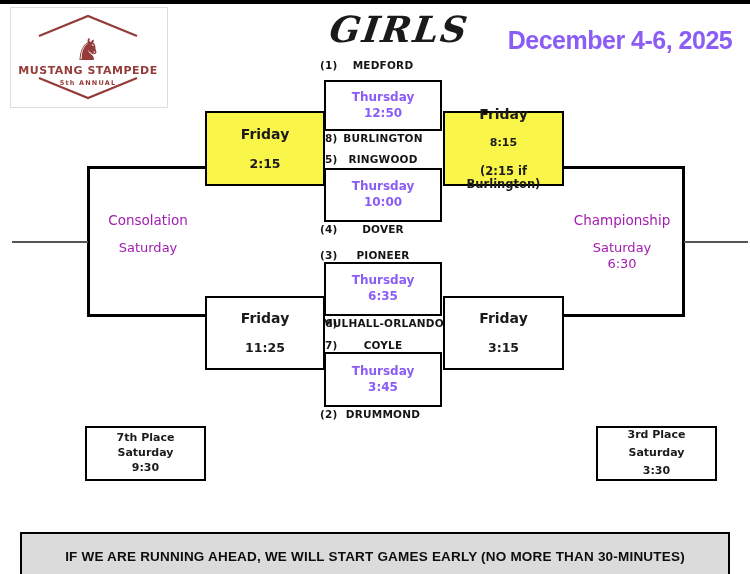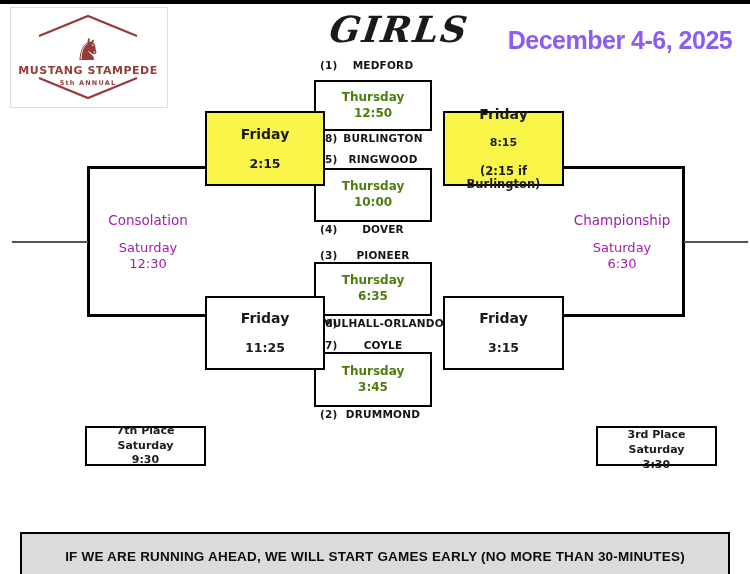--- a/index.html
+++ b/index.html
@@ -14,23 +14,23 @@
 
   
   .girls-title {left:330px; top:8px; width:120px; text-align:center;
                 font-family:"DejaVu Serif", serif; font-style:italic; font-weight:bold;
                 font-size:36px; letter-spacing:2px; transform:skewX(-8deg);}
   .event-date {left:495px; top:26px; width:250px; text-align:center;
                font-family:"Liberation Sans", sans-serif; font-weight:bold;
                font-size:25px; letter-spacing:-0.5px; color:#8b5cf6;}
 
   
-  .game-box {left:314px; width:118px; background:#fff; border:2.5px solid #000; box-sizing:border-box;
+  .game-box {left:324px; width:118px; background:#fff; border:2.5px solid #000; box-sizing:border-box;
              display:flex; flex-direction:column; align-items:center; justify-content:center;
-             font-size:12px; font-weight:bold; color:#4d7c0f; line-height:1.3; text-align:center;}
+             font-size:12px; font-weight:bold; color:#8b5cf6; line-height:1.3; text-align:center;}
   .g1 {top:80px; height:51px;}
   .g2 {top:168px; height:54px;}
   .g3 {top:262px; height:54px;}
   .g4 {top:352px; height:55px;}
 
   
   .team-row {left:316px; width:134px; height:13px; font-size:10.5px; font-weight:bold;
              color:#151515; letter-spacing:0.2px; white-space:nowrap;}
   .team-row .seed {position:absolute; left:4px; top:0;}
   .team-row .name {display:block; text-align:center;}
@@ -66,21 +66,21 @@
 
   
   .final-label {text-align:center; font-weight:normal; color:#a21caf;}
   .final-label .fl-title {font-size:13.5px; display:block; margin-bottom:12px;}
   .final-label .fl-day   {font-size:13px;   display:block; line-height:1.2;}
   .final-label .fl-time  {font-size:13px;   display:block; line-height:1.2;}
   .fl-cons  {left:92px;  top:212px; width:112px;}
   .fl-champ {left:566px; top:212px; width:112px;}
 
   
-  .place-box {width:121px; height:40px; border:2.5px solid #000; box-sizing:border-box; background:#fff;
+  .place-box {width:121px; height:55px; border:2.5px solid #000; box-sizing:border-box; background:#fff;
               display:flex; flex-direction:column; align-items:center; justify-content:center;
               font-size:11px; font-weight:bold; line-height:1.35; text-align:center; color:#1b1b1b;}
   .p7 {left:85px;  top:426px;}
   .p3 {left:596px; top:426px;justify-content:space-between;}
 
   
   .banner {left:20px; top:532px; width:710px; height:48px; background:var(--banner_bg,#dbdbdb);
            border:2px solid #000; box-sizing:border-box; display:flex; align-items:center;
            justify-content:center; font-size:13.5px; font-weight:bold; letter-spacing:0.2px;
            font-family:"Liberation Sans", sans-serif; color:#0d0d0d;}
@@ -178,21 +178,20 @@
   <div class="abs hline cons-bottom"></div>
   <div class="abs stub  cons-stub"></div>
   <div class="abs hline champ-top"></div>
   <div class="abs vline champ-right"></div>
   <div class="abs hline champ-bottom"></div>
   <div class="abs stub  champ-stub"></div>
 
   <div class="abs final-label fl-cons">
     <span class="fl-title">Consolation</span>
     <span class="fl-day">Saturday</span>
-    <span class="fl-time">12:30</span>
   </div>
   <div class="abs final-label fl-champ">
     <span class="fl-title">Championship</span>
     <span class="fl-day">Saturday</span>
     <span class="fl-time">6:30</span>
   </div>
 
   <div class="abs place-box p7">
     <span>7th Place</span>
     <span>Saturday</span>

